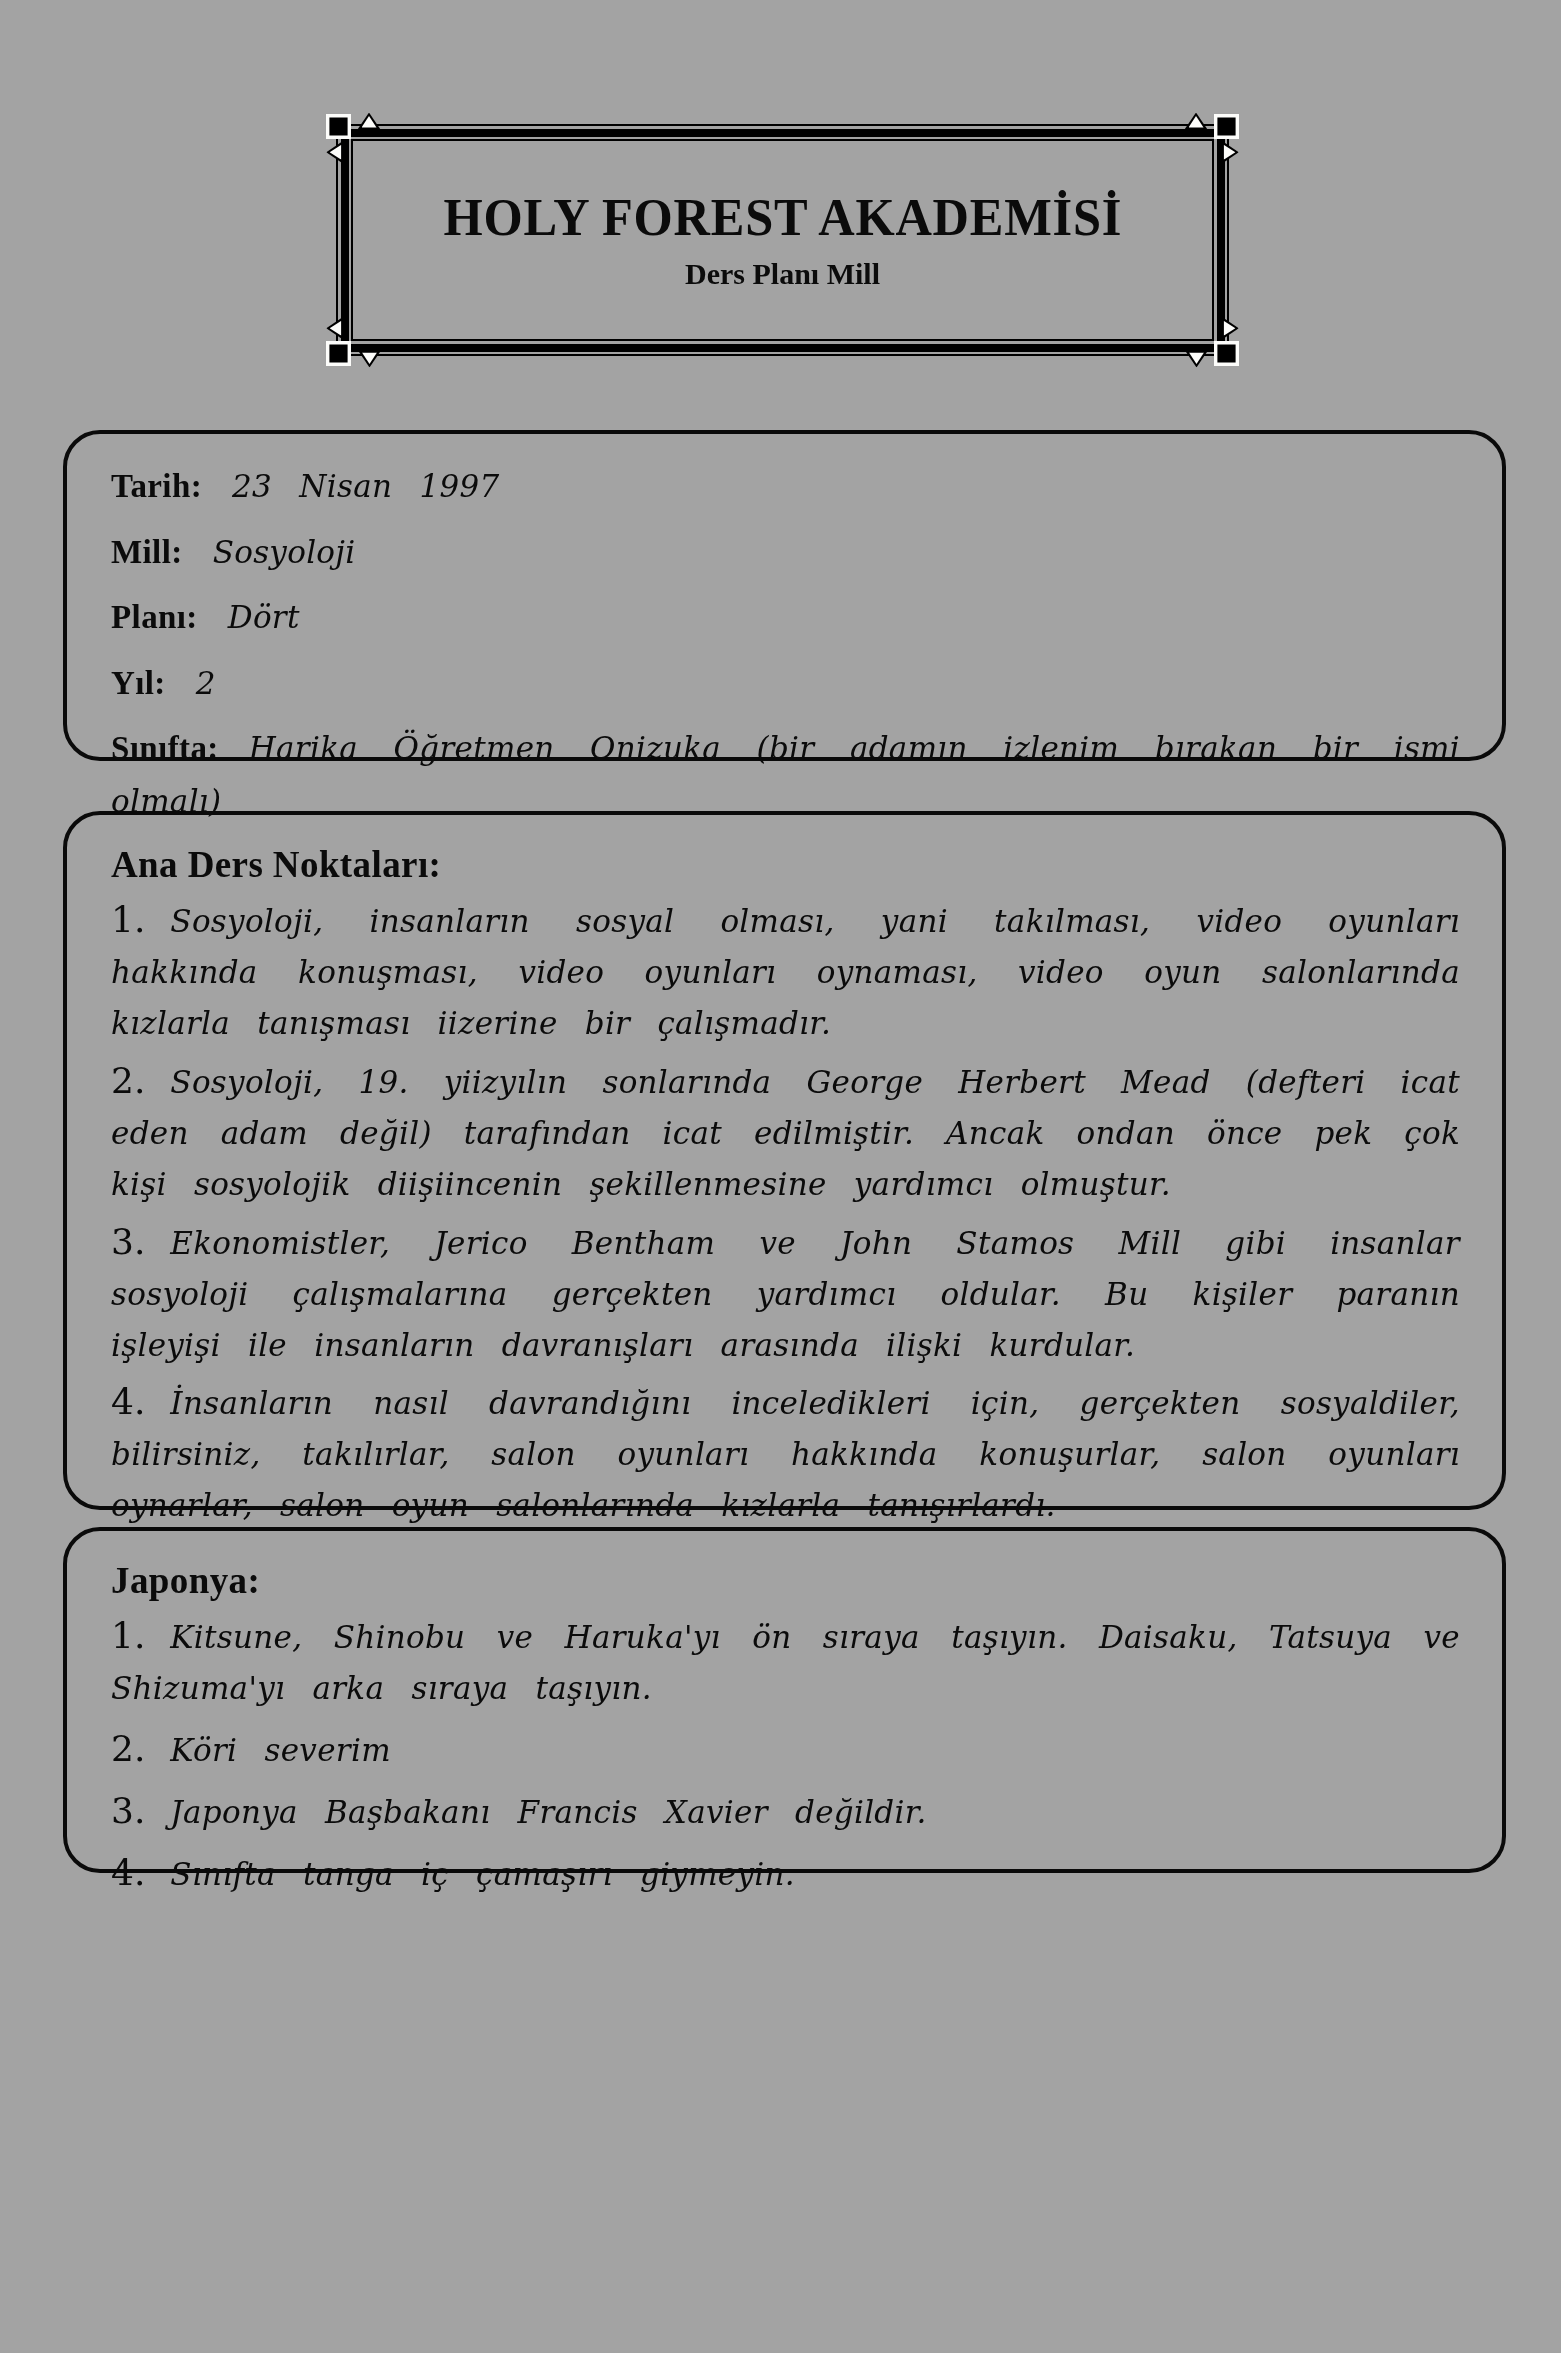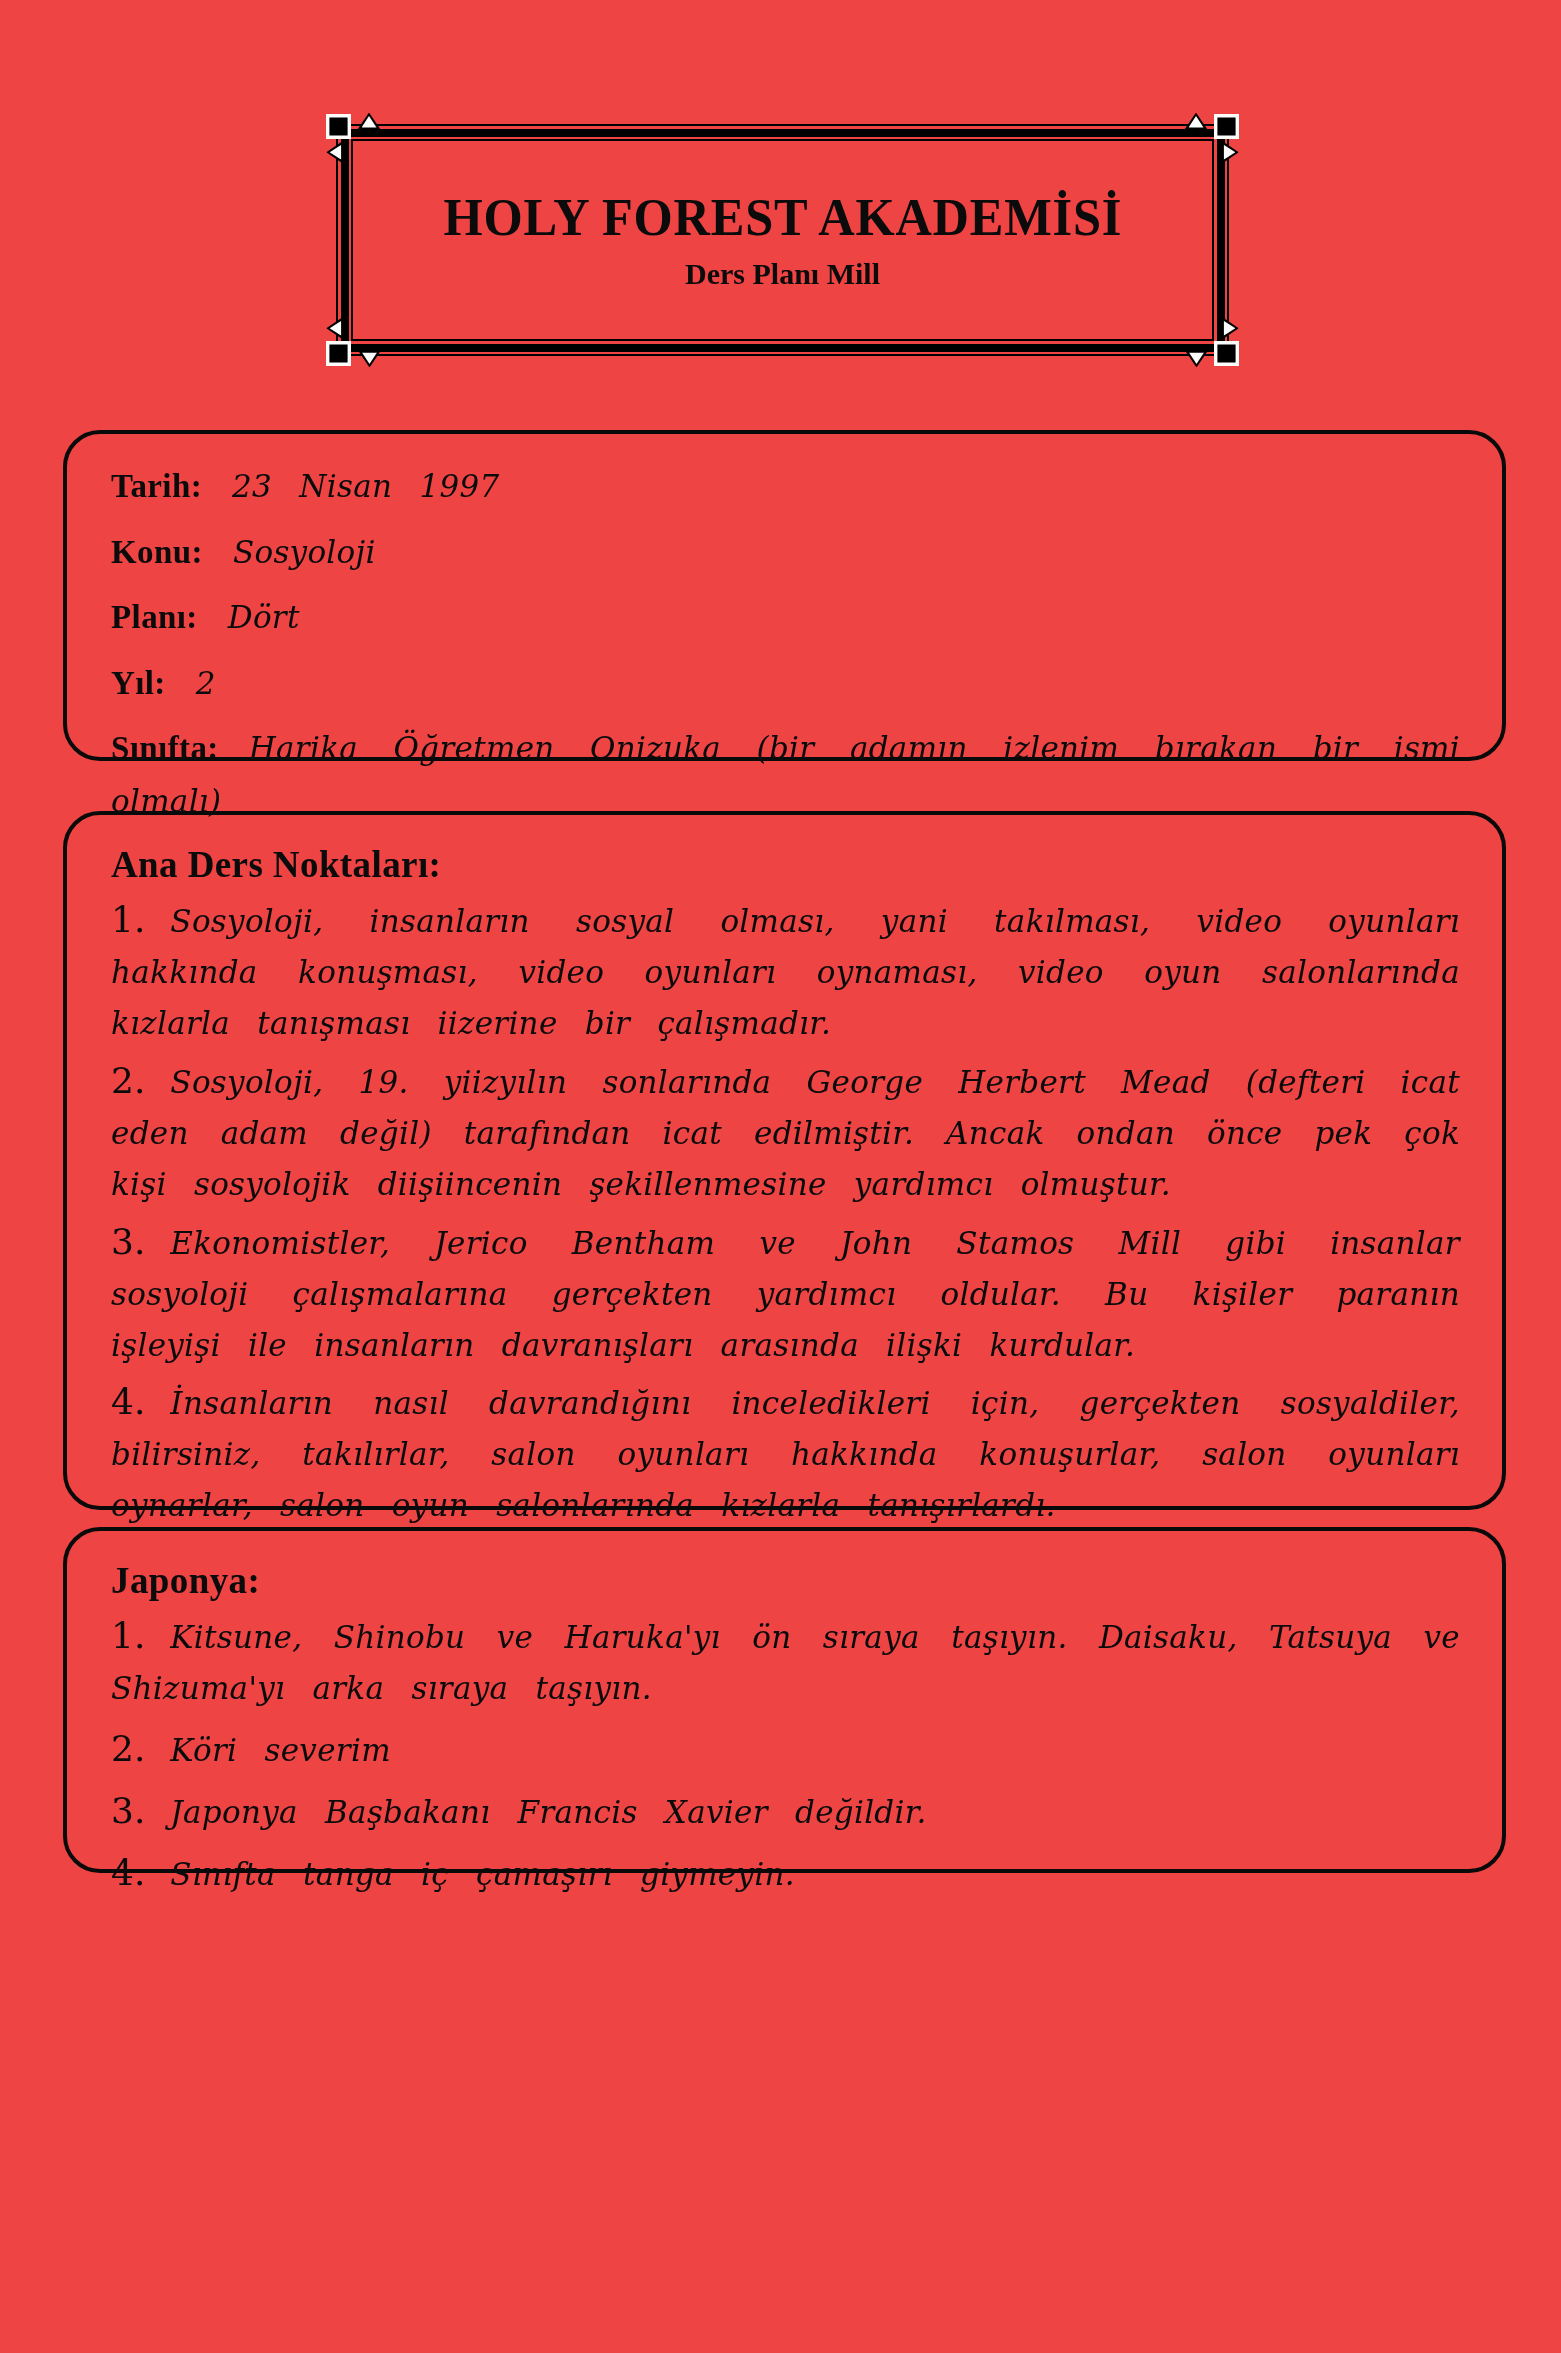--- a/index.html
+++ b/index.html
@@ -1,19 +1,19 @@
 <!DOCTYPE html>
 <html style="font-size:13.5px"><head>
 <meta charset="utf-8">
 <style>
   html,body{margin:0;padding:0;background:#e8e8e6;}
   .page{
     position:relative;
     width:1561px;height:2354px;
-    background:#ef4444;
+    background:#a3a3a3;
     overflow:hidden;
     font-family:"Liberation Serif","DejaVu Serif",serif;
     color:#0b0b0b;
   }
 
   
   .header-box{
     position:absolute;left:336px;top:124px;width:893px;height:232px;
     box-sizing:border-box;border:2.5px solid #000;position:absolute;
   }
@@ -119,21 +119,21 @@
         <div class="form-subtitle">Ders Planı Mill</div>
       </div>
     </div>
   </div>
 
   <div class="rbox info-box">
     <p class="row">
       <span class="label">Tarih:</span><span class="hand">23 Nisan 1997</span>
     </p>
     <p class="row">
-      <span class="label">Konu:</span><span class="hand">Sosyoloji</span>
+      <span class="label">Mill:</span><span class="hand">Sosyoloji</span>
     </p>
     <p class="row">
       <span class="label">Planı:</span><span class="hand">Dört</span>
     </p>
     <p class="row">
       <span class="label">Yıl:</span><span class="hand">2</span>
     </p>
     <p class="row just" style="margin-bottom:0;">
       <span class="label">Sınıfta:</span><span class="hand">Harika Öğretmen Onizuka (bir adamın izlenim bırakan bir ismi olmalı)</span>
     </p>

